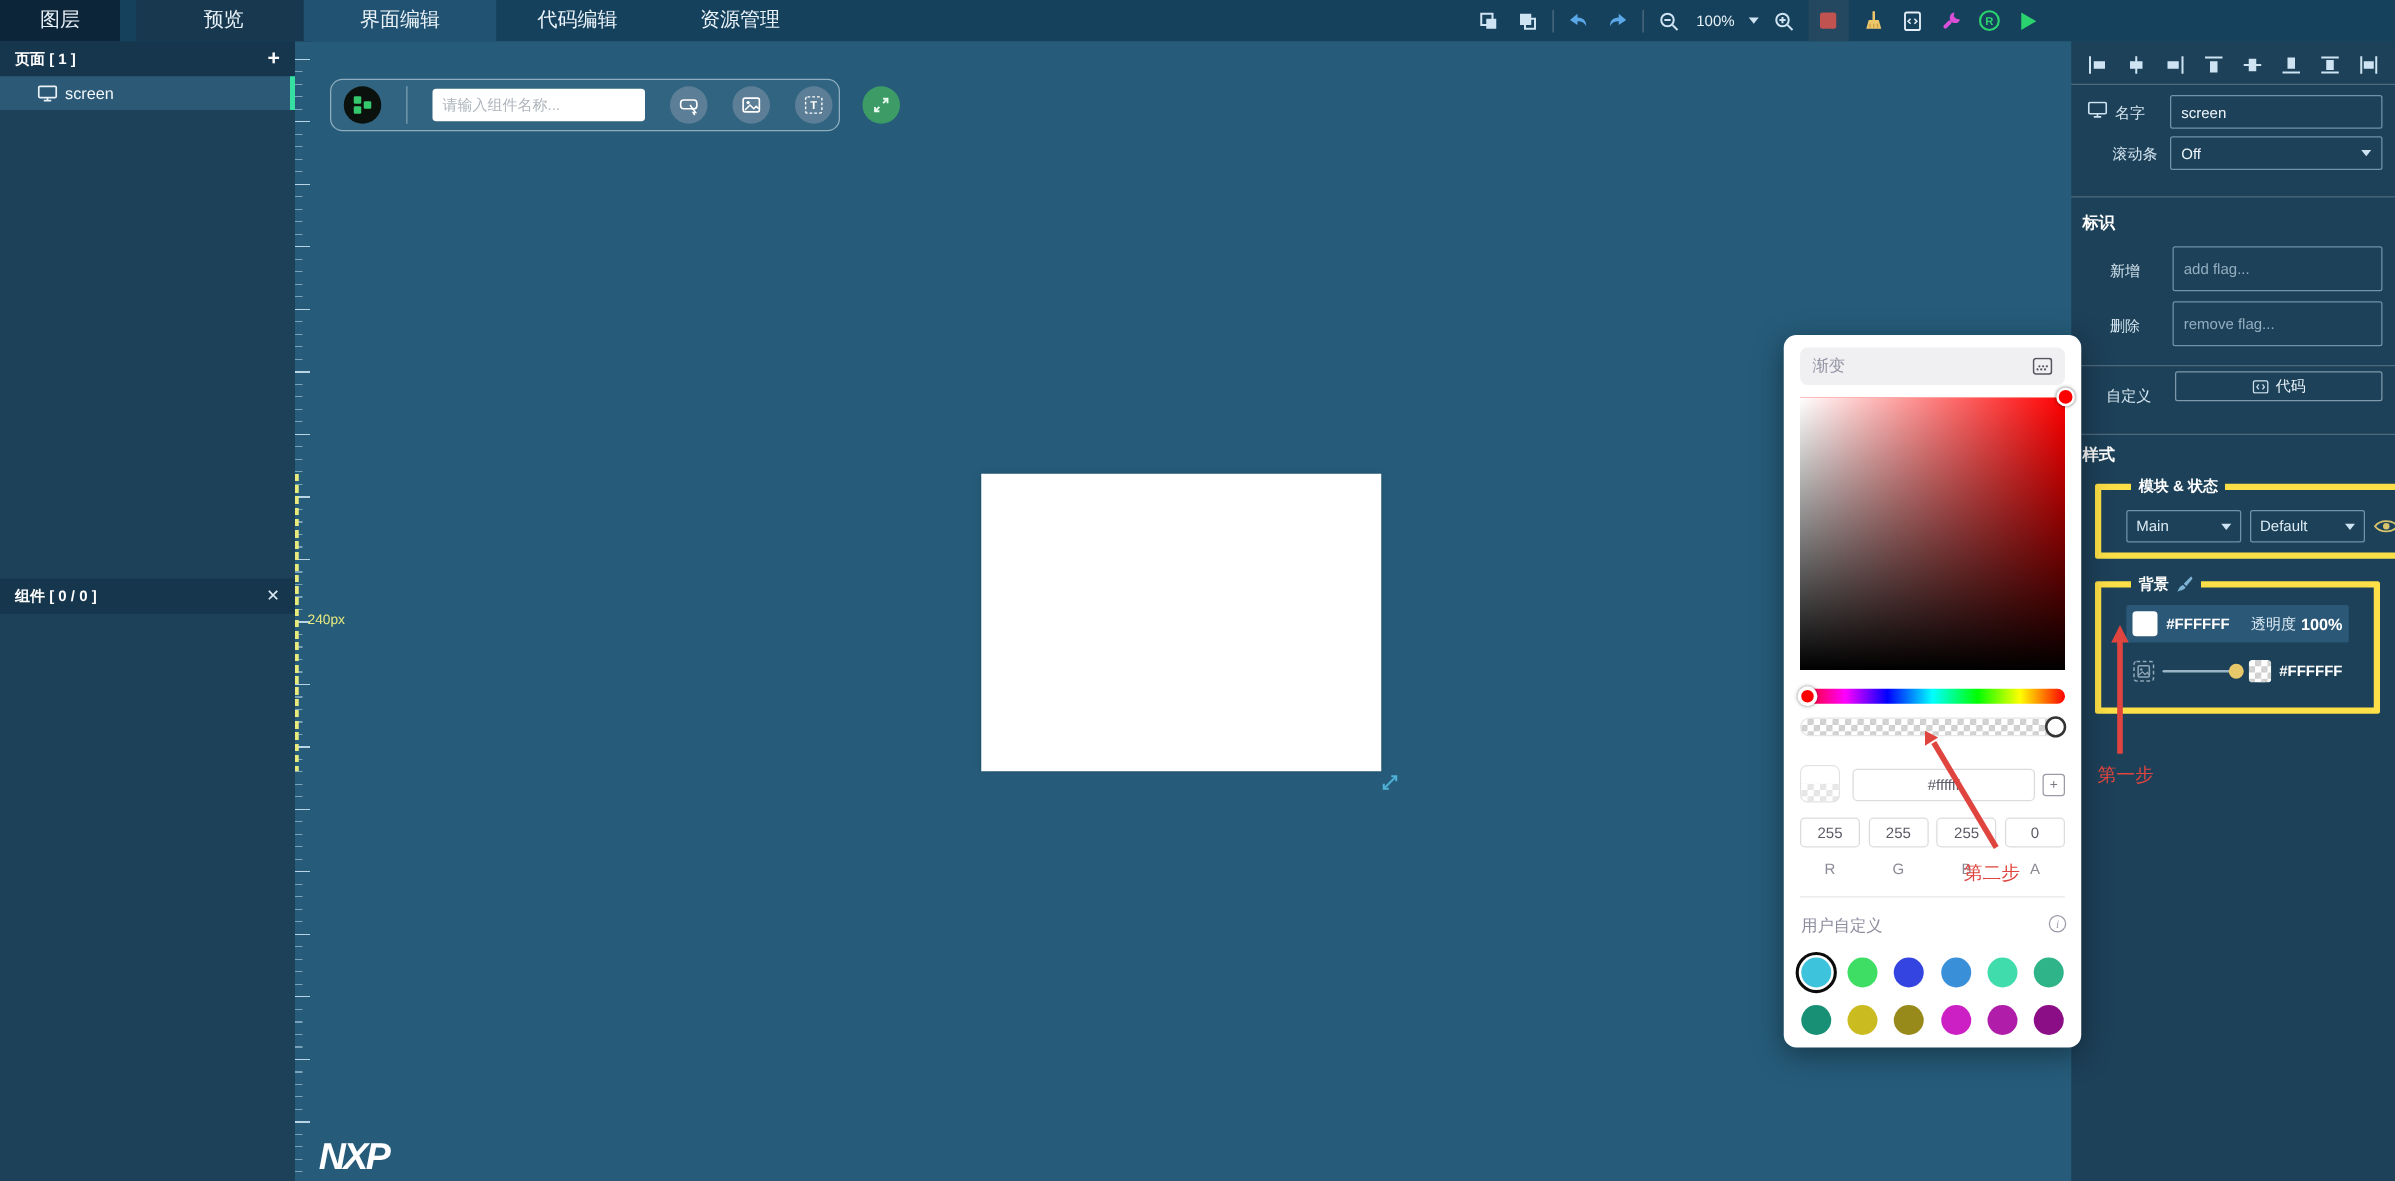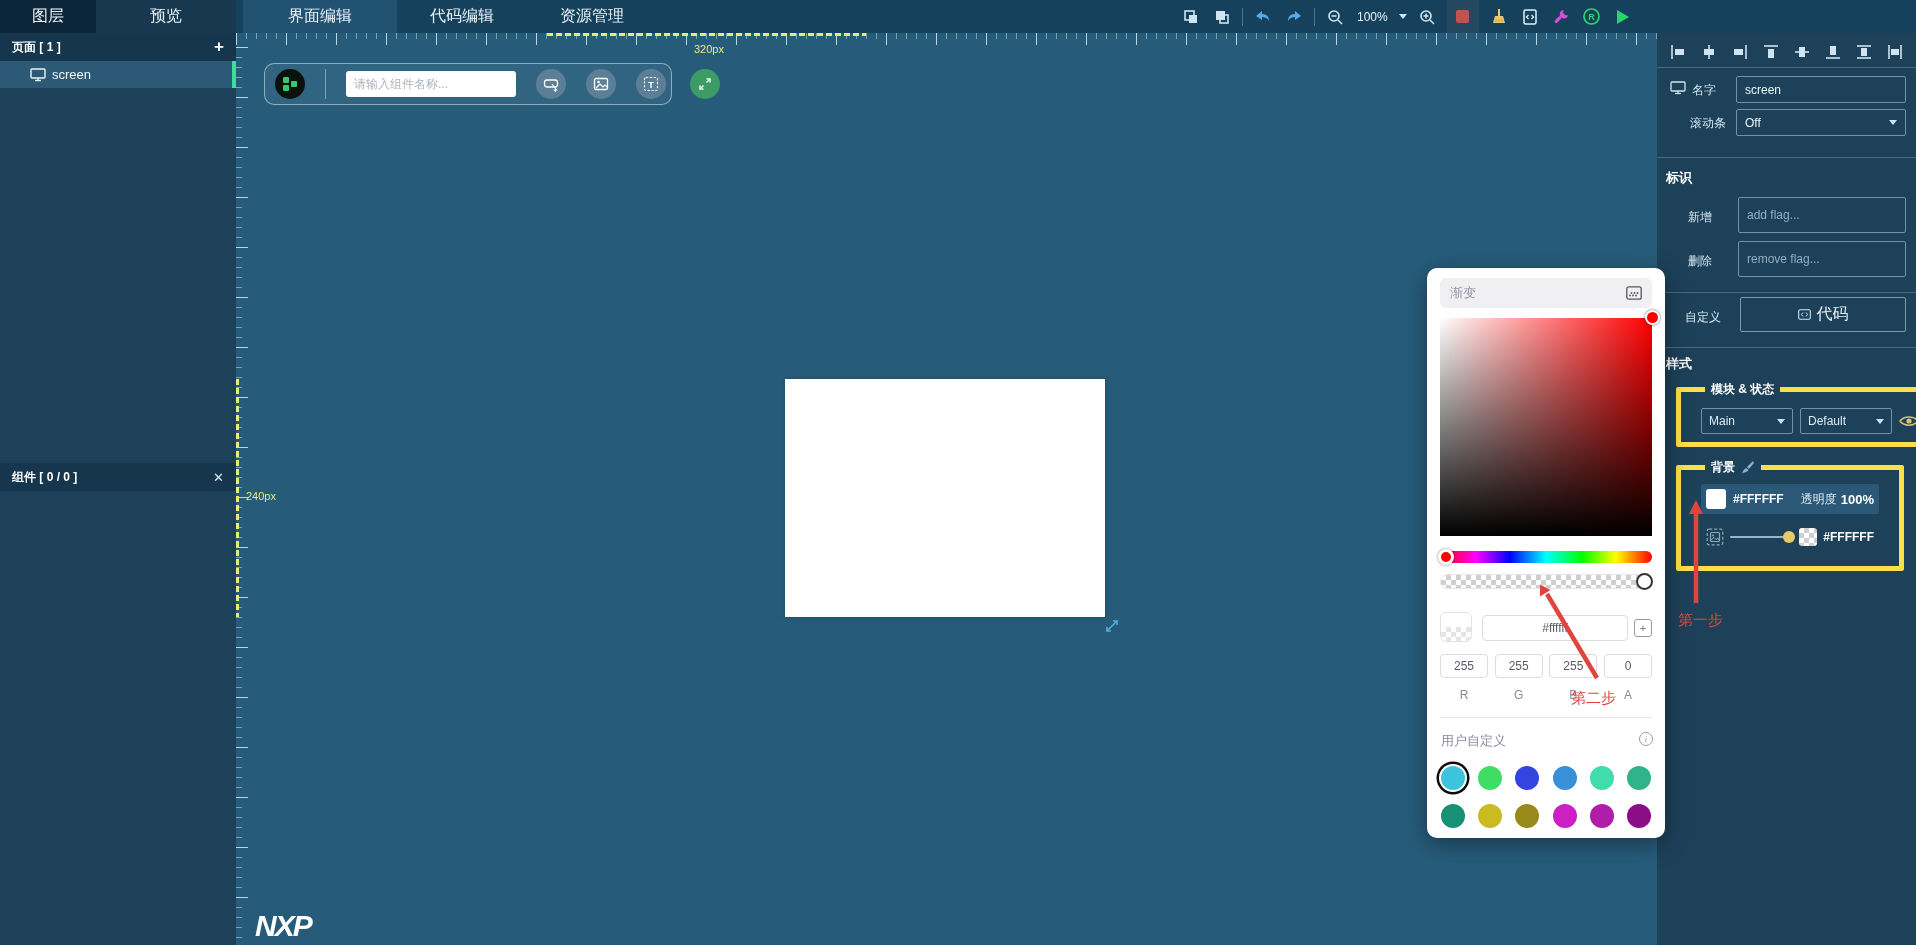--- a/index.html
+++ b/index.html
@@ -5,21 +5,21 @@
   * { margin:0; padding:0; box-sizing:border-box; }
   html,body { width:1916px; height:945px; overflow:hidden; background:#265c7a;
     font-family:"Liberation Sans","DejaVu Sans",sans-serif; }
   #app { position:relative; width:1916px; height:945px; }
 
   
   .topbar { position:absolute; left:0; top:0; width:1916px; height:33px; background:#16415c; z-index:10; }
   .tab { position:absolute; top:0; height:33px; display:flex; align-items:center; justify-content:center;
     color:#eaf3f9; font-size:16px; cursor:pointer; }
   .tab-layer   { left:0;   width:96px;  background:#0c2539; }
-  .tab-preview { left:96px; width:140px; background:#17384f;text-align:center; }
+  .tab-preview { left:109px; width:140px; background:#17384f;text-align:center; }
   .tab-ui      { left:243px; width:154px; background:#225271; }
   .tab-code    { left:397px; width:130px; }
   .tab-res     { left:527px; width:130px; }
 
   .topbar-tools { position:absolute; left:1180px; top:0; height:33px; display:flex; align-items:center; gap:9px; }
   .ticon { width:22px; height:22px; display:flex; align-items:center; justify-content:center; cursor:pointer; }
   .tsep { width:1px; height:18px; background:rgba(255,255,255,.25); }
   .zoomtext { color:#e8f2f8; font-size:12px; padding:0 2px; cursor:pointer; }
   .caret-down { width:0; height:0; border-left:4px solid transparent; border-right:4px solid transparent; border-top:5px solid #cfe4f2; }
   .redsq-tile { width:32px; height:33px; background:#24485f; display:flex; align-items:center; justify-content:center; }
@@ -90,23 +90,23 @@
   .align-ic { width:18px; height:18px; cursor:pointer; }
   .p-div { position:absolute; left:0; width:259px; height:1px; background:rgba(255,255,255,.22); }
   .prow-label { position:absolute; color:#d5e6f0; font-size:12px; }
   .p-input { position:absolute; background:transparent; border:1px solid #6f93a8; border-radius:2px;
     color:#eef6fb; font-size:12px; padding:0 8px; outline:none; }
   .p-input::placeholder { color:#93aebf; }
   .p-select { position:absolute; border:1px solid #6f93a8; border-radius:2px; display:flex; align-items:center;
     padding:0 8px; color:#eef6fb; cursor:pointer; }
   .p-select .grow { flex:1; }
   .section-title { position:absolute; left:9px; font-weight:bold; font-size:13px; color:#fff; }
-  .code-btn { position:absolute; left:83px; top:264px; width:166px; height:35px; border:1px solid #7e99aa;
+  .code-btn { position:absolute; left:83px; top:264px; width:166px; height:24px; border:1px solid #7e99aa;
     border-radius:2px; display:flex; align-items:center; justify-content:center; gap:6px; color:#e8f2f8;
-    cursor:pointer; font-size:16px; }
+    cursor:pointer; font-size:12px; }
   fieldset.pfs { position:absolute; left:19px; border:5px solid #fde047; border-radius:2px; padding:6px 20px 8px; }
   fieldset.pfs legend { font-size:12px; font-weight:bold; color:#fff; padding:0 6px; margin-left:4px;
     display:flex; align-items:center; gap:5px; }
   .fs-modstate { top:348px; width:228px; height:66px; }
   .fs-bg { top:426px; width:228px; height:112px; }
   .ms-row { display:flex; align-items:center; gap:7px; margin-top:4px; }
   .ms-select { width:92px; height:26px; border:1px solid #6f93a8; border-radius:2px; display:flex;
     align-items:center; padding:0 7px; cursor:pointer; }
   .ms-select .grow { flex:1; }
   .bg-row1 { display:flex; align-items:center; gap:7px; height:30px; margin-top:2px;
@@ -263,24 +263,20 @@
       <div class="ticon">
           <div class="play-tri"></div>
         </div>
     </div>
   </header>
 
   <div class="panel-header">
     <span>属性设置</span>
   </div>
 
-  <div class="hruler">
-    <div class="hruler-band"></div>
-    <div class="hruler-label">320px</div>
-  </div>
 
   <aside class="sidebar">
     <div class="side-header" style="top:0;">
       <span>页面 [ 1 ]</span>
       <span class="grow"></span>
       <span class="plus-btn">+</span>
     </div>
     <div class="page-row">
       <span style="margin-left:30px; display:flex;">
         <svg class="ic" width="16" height="14" viewBox="0 0 16 14">

